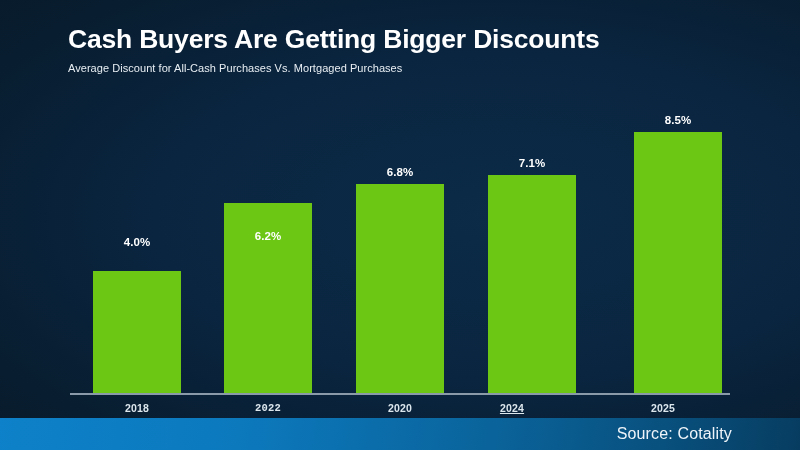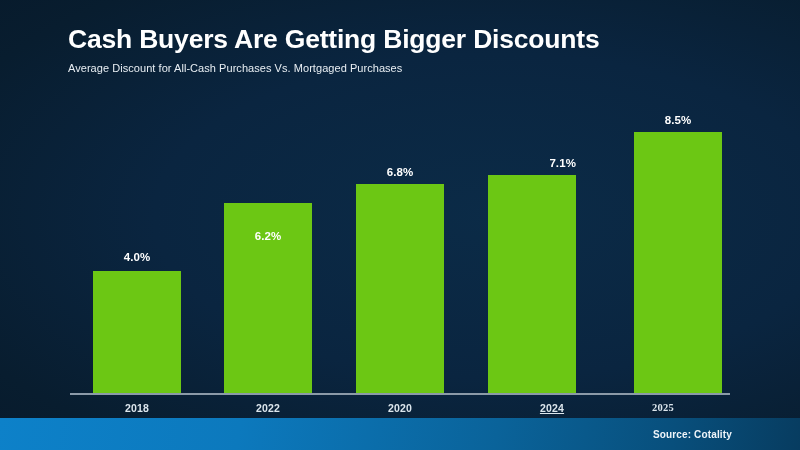--- a/index.html
+++ b/index.html
@@ -99,67 +99,67 @@
     top: 418px;
     width: 800px;
     height: 32px;
     background: linear-gradient(100deg, #0d81c9 0%, #0c79bd 30%, #0a639a 62%, #084f7c 84%, #073c60 100%);
   }
   #source-text {
     position: absolute;
     right: 68px;
     top: 50%;
     transform: translateY(-50%);
-    font-size: 10px;
-    font-weight: bold;
+    font-size: 16px;
+    font-weight: normal;
     color: #eef4f9;
     letter-spacing: 0.15px;
     white-space: nowrap;
   }
 </style>
 </head>
 <body>
 
 <div id="slide">
 
   <div id="header">
     <h1 id="chart-title">Cash Buyers Are Getting Bigger Discounts</h1>
     <p id="chart-subtitle">Average Discount for All-Cash Purchases Vs. Mortgaged Purchases</p>
   </div>
 
   <div id="plot">
     <div id="bars-layer">
         <div class="bar-group" style="left: 93px; height: 418px;">
           <div class="bar" style="top: 271px; height: 122px; background: rgb(108, 199, 20);"></div>
-          <div class="bar-label" style="top: 251px;">4.0%</div>
+          <div class="bar-label" style="top: 236px;">4.0%</div>
         </div>
         <div class="bar-group" style="left: 224px; height: 418px;">
           <div class="bar" style="top: 203px; height: 190px; background: rgb(108, 199, 20);"></div>
           <div class="bar-label" style="top: 185px; margin-top: 45px;">6.2%</div>
         </div>
         <div class="bar-group" style="left: 356px; height: 418px; margin-top: 48px;">
           <div class="bar" style="top: 184px; height: 209px; background: rgb(108, 199, 20);"></div>
           <div class="bar-label" style="top: 166px;">6.8%</div>
         </div>
         <div class="bar-group" style="left: 488px; height: 418px;">
           <div class="bar" style="top: 175px; height: 218px; background: rgb(108, 199, 20);"></div>
-          <div class="bar-label" style="top: 157px; text-align: right;">7.1%</div>
+          <div class="bar-label" style="top: 157px;">7.1%</div>
         </div>
         <div class="bar-group" style="left: 619px; height: 418px; margin-left: 15px;">
           <div class="bar" style="top: 132px; height: 261px; background: rgb(108, 199, 20);"></div>
           <div class="bar-label" style="top: 114px;">8.5%</div>
         </div>
       </div>
     <div id="axis-line"></div>
     <div id="ticks-layer">
         <div class="tick-label" style="left: 93px; top: 402px;">2018</div>
-        <div class="tick-label" style="left: 224px; top: 402px;">2022</div>
+        <div class="tick-label" style="left: 224px; top: 402px; font-family: Liberation Mono, monospace;">2022</div>
         <div class="tick-label" style="left: 356px; top: 402px;">2020</div>
-        <div class="tick-label" style="left: 508px; top: 402px; text-decoration: underline;">2024</div>
-        <div class="tick-label" style="left: 619px; top: 402px; font-family: Liberation Serif, serif;">2025</div>
+        <div class="tick-label" style="left: 468px; top: 402px; text-decoration: underline;">2024</div>
+        <div class="tick-label" style="left: 619px; top: 402px;">2025</div>
       </div>
   </div>
 
   <div id="footer">
     <span id="source-text">Source: Cotality</span>
   </div>
 
 </div>
 
 </body></html>

